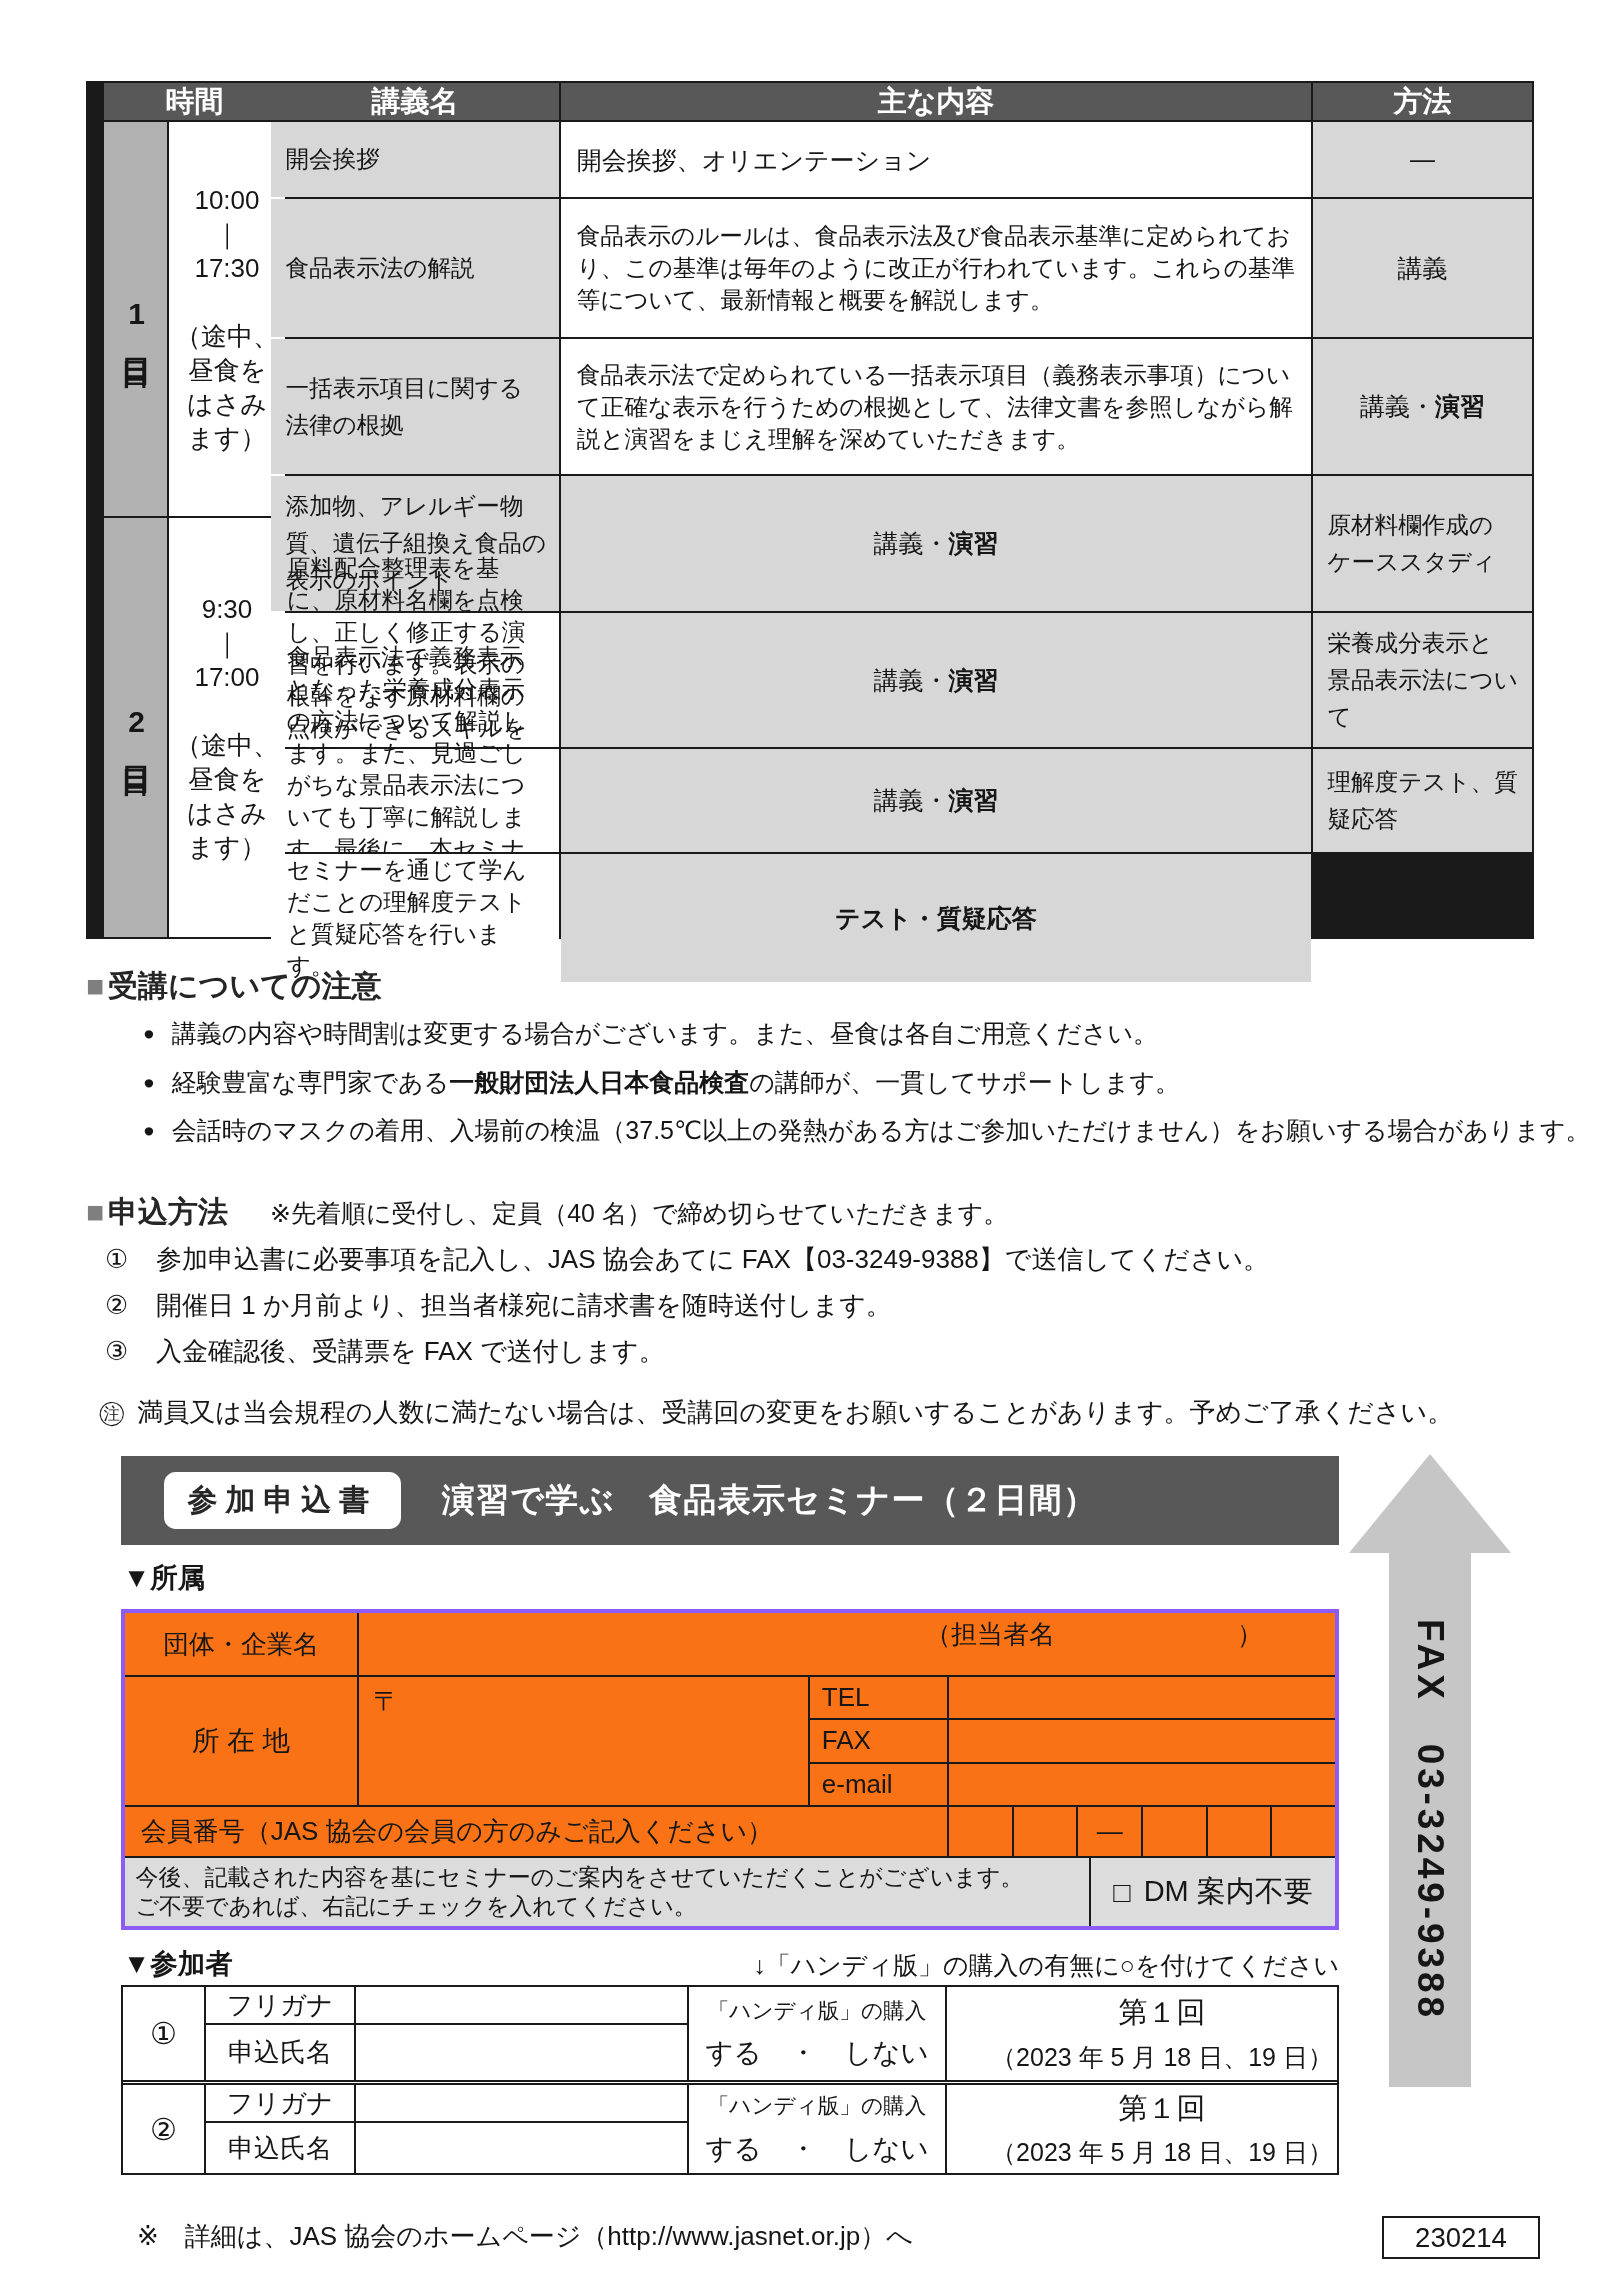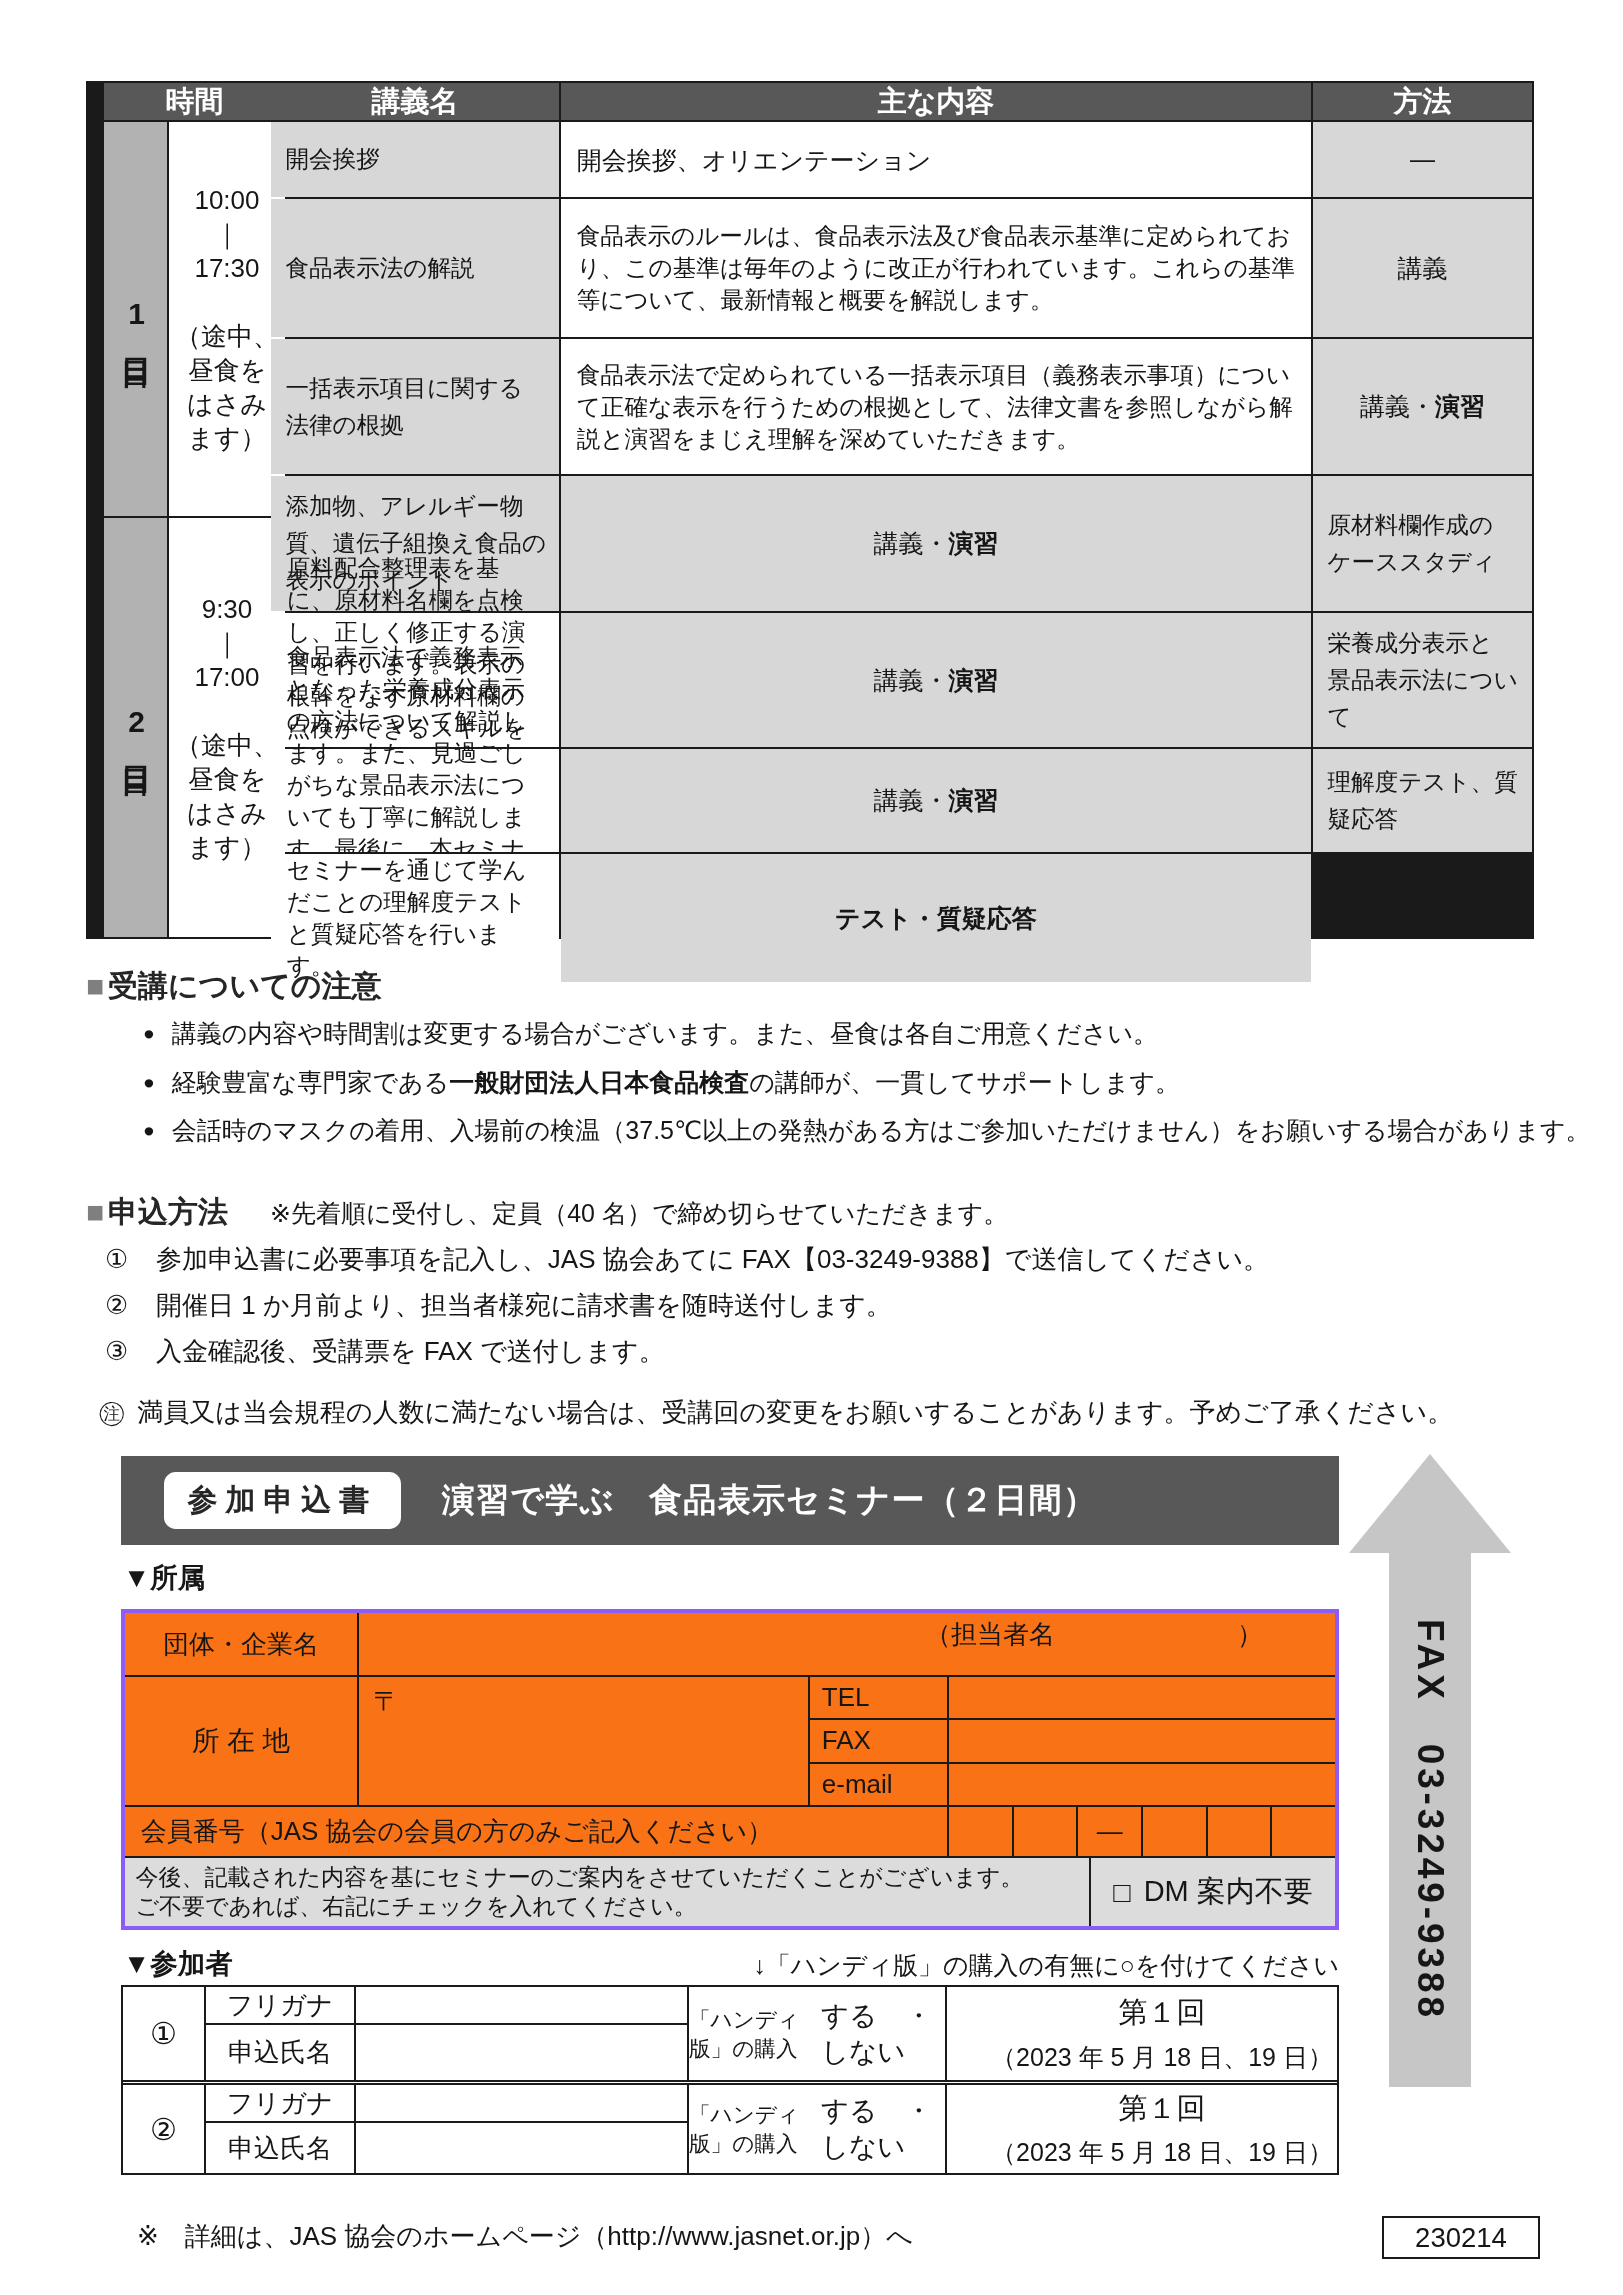--- a/index.html
+++ b/index.html
@@ -88,21 +88,21 @@
   #ptable{position:absolute;left:121px;top:1985px;width:1218px;border:2px solid #1a1a1a;background:#fff;}
   .p-block{display:flex;height:93px;}
   .p-block + .p-block{border-top:5.9px double #1a1a1a;}
   .p-num{width:83px;flex:none;display:flex;align-items:center;justify-content:center;font-size:30px;}
   .p-mid{width:483px;flex:none;display:flex;flex-direction:column;}
   .p-srow{display:flex;}
   .p-srow1{height:38px;}
   .p-srow2{flex:1;}
   .p-lab{width:150px;flex:none;display:flex;align-items:center;justify-content:center;font-size:26px;}
   .p-in{flex:1;}
-  .p-handy{width:258px;flex:none;display:flex;flex-direction:row;align-items:center;justify-content:center;gap:10.5px;}
+  .p-handy{width:258px;flex:none;display:flex;flex-direction:column;align-items:center;justify-content:center;gap:10.5px;}
   .p-handy .t{font-size:21.6px;}
   .p-handy .o{font-size:27.5px;}
   .p-sess{flex:1;display:flex;flex-direction:column;align-items:center;justify-content:center;gap:7.9px;padding-left:40px;}
   .p-sess .s1{font-size:29px;}
   .p-sess .s2{font-size:25px;}
 
   
   #footnote{position:absolute;left:137px;top:2219px;font-size:26px;white-space:nowrap;}
   #docnum{position:absolute;left:1382px;top:2216px;width:158px;height:43px;border:2.6px solid #1a1a1a;
           display:flex;align-items:center;justify-content:center;font-size:27.5px;}

